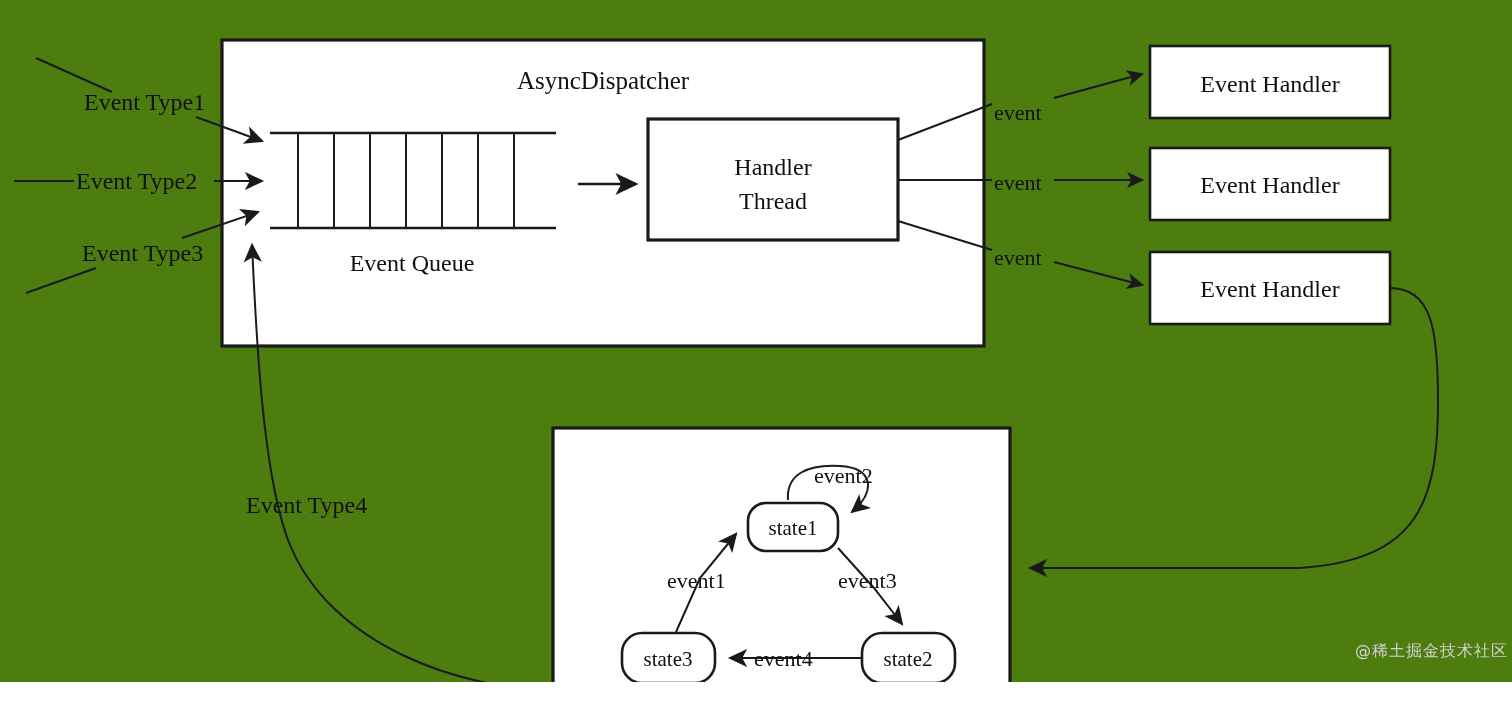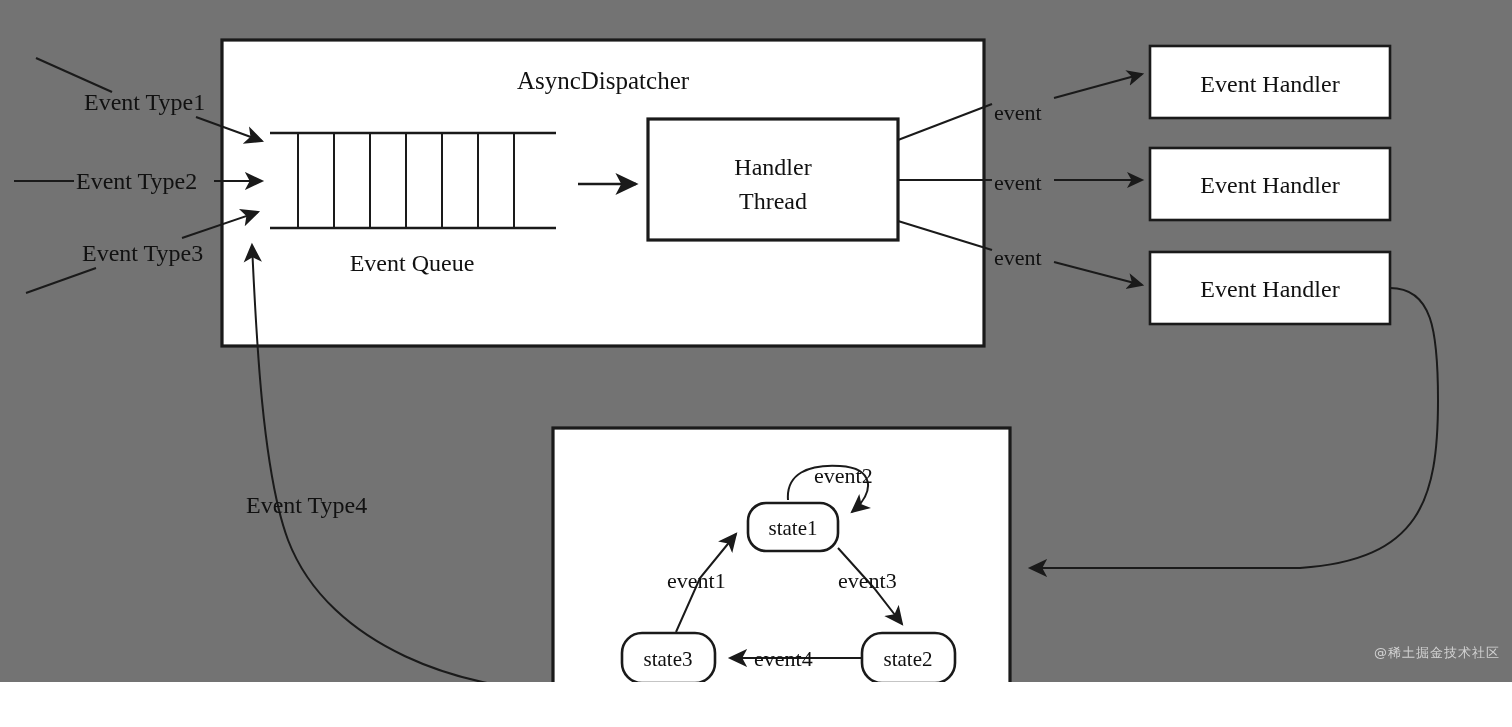--- a/index.html
+++ b/index.html
@@ -4,21 +4,21 @@
 <style>
   html, body {
     margin: 0;
     padding: 0;
     background: #ffffff;
   }
   #canvas {
     position: relative;
     width: 1512px;
     height: 682px;
-    background: #737373;
+    background: #4d7c0f;
     overflow: hidden;
     font-family: "Liberation Serif", "DejaVu Serif", serif;
   }
   svg.diagram {
     position: absolute;
     left: 0;
     top: 0;
     width: 1512px;
     height: 727px;
   }
@@ -42,24 +42,24 @@
     stroke-width: 2.4;
   }
   .conn-thin {
     fill: none;
     stroke: #1a1a1a;
     stroke-width: 2.0;
   }
   .arrowfill { fill: #1a1a1a; }
   .watermark {
     position: absolute;
-    right: 12px;
+    right: 4px;
     bottom: 20px;
     font-family: "DejaVu Sans", "Liberation Sans", sans-serif;
-    font-size: 13px;
+    font-size: 16px;
     color: #d2d2d2;
     letter-spacing: 1px;
     user-select: none;
   }
 </style>
 </head>
 <body>
 
 <div id="canvas">
 

